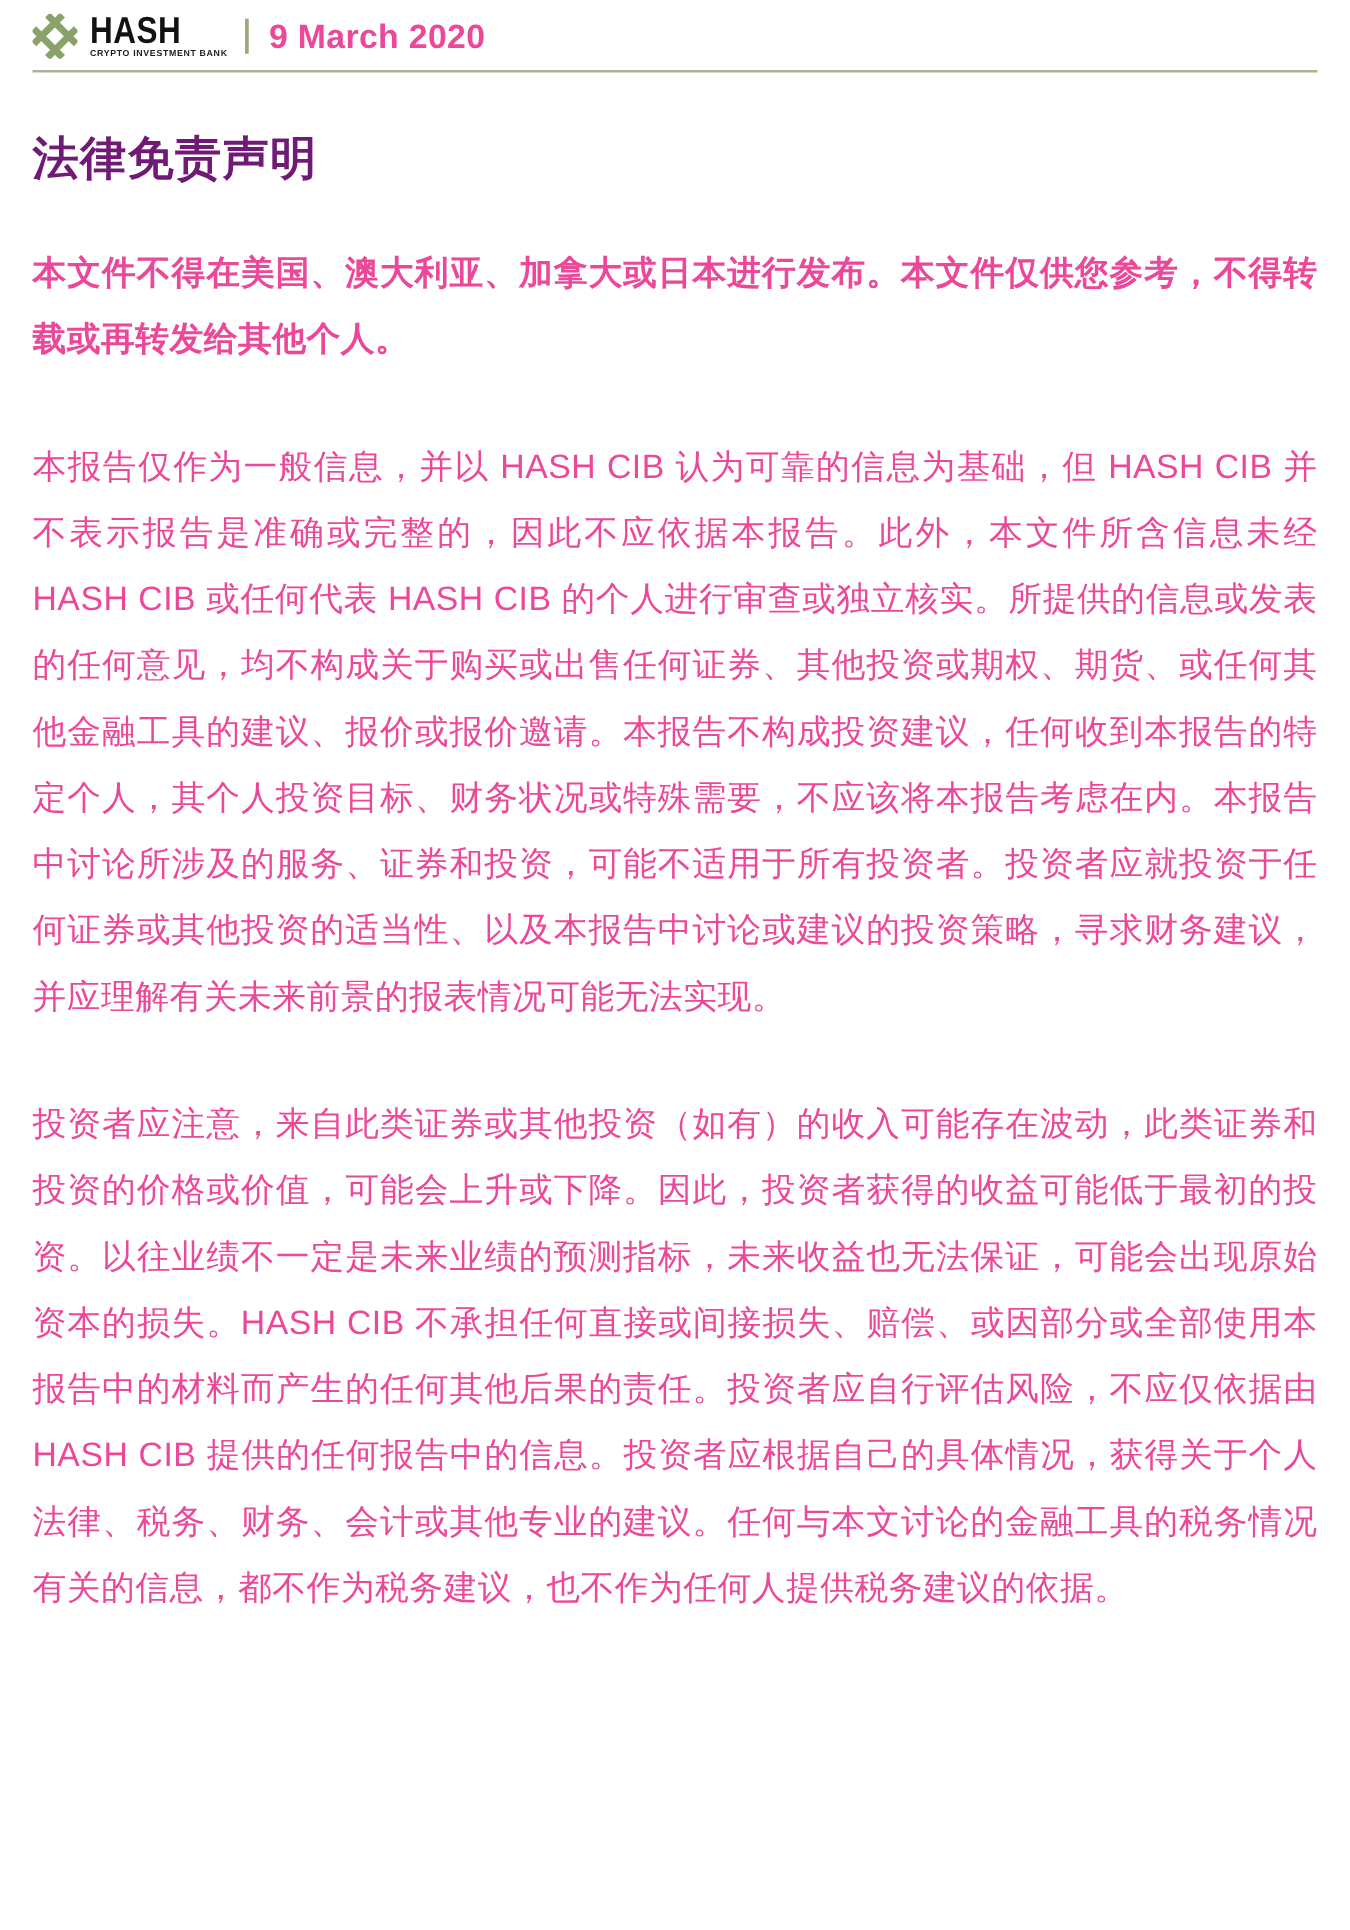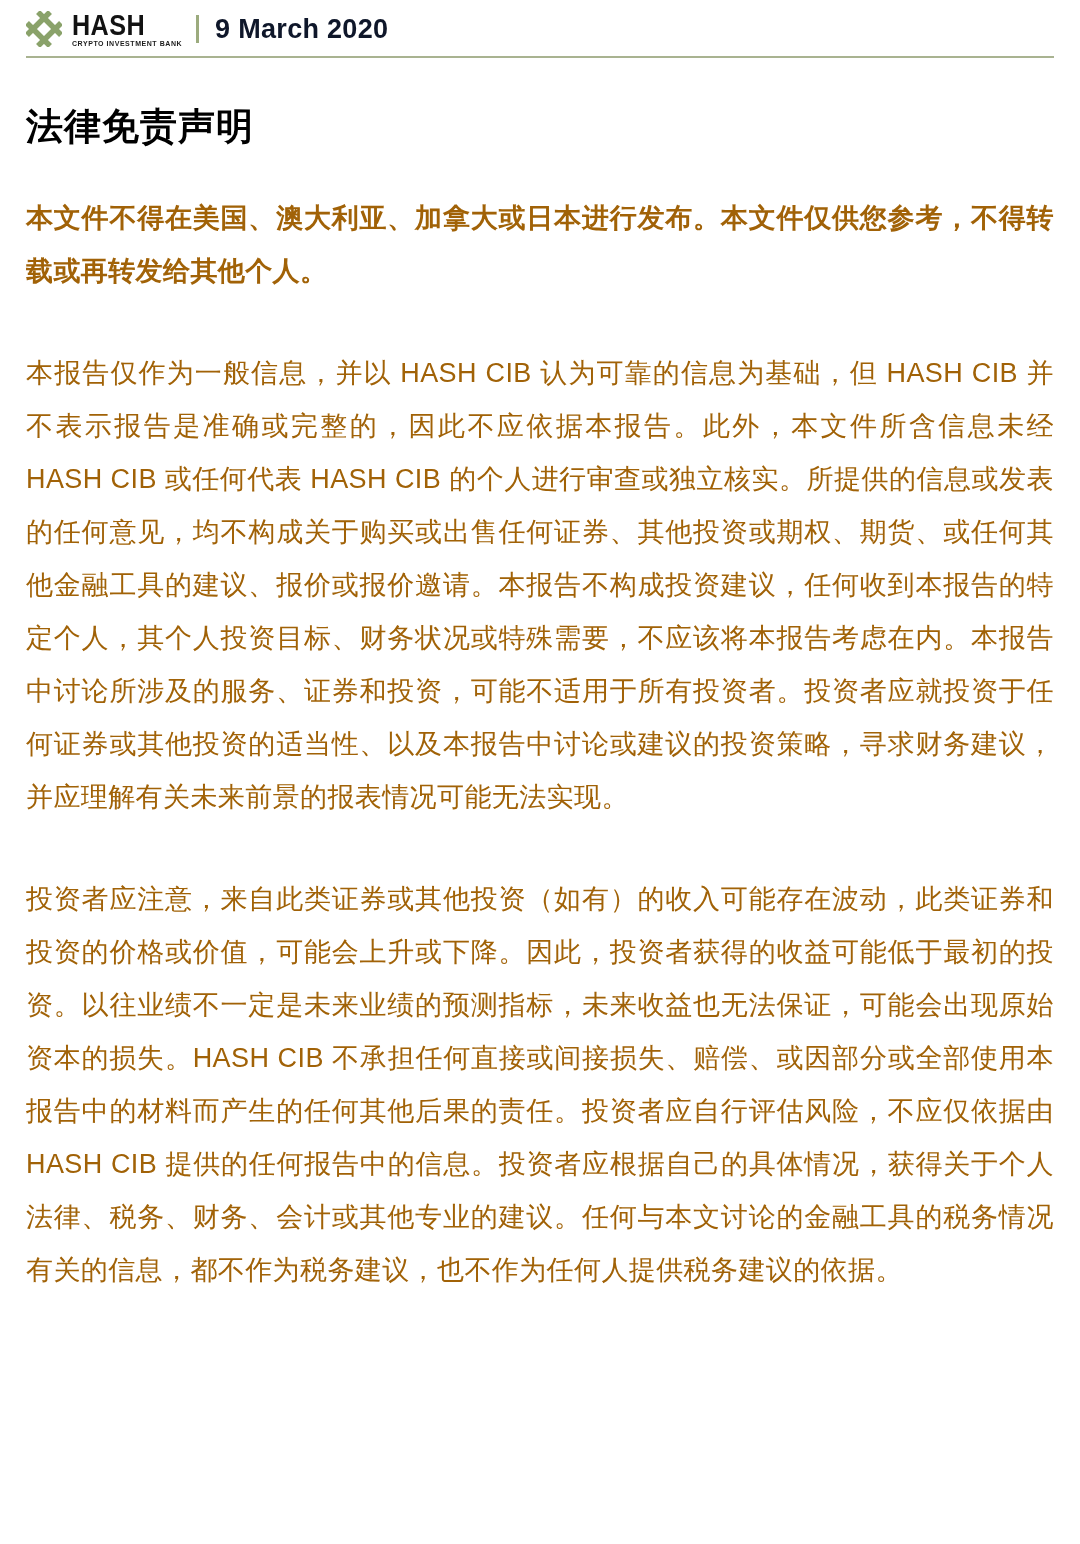--- a/index.html
+++ b/index.html
@@ -50,41 +50,41 @@
   }
   .header-sep {
     width: 3px;
     height: 28px;
     background: #9cab7e;
     margin: 0 16px 0 14px;
   }
   .header-date {
     font-size: 27px;
     font-weight: 600;
-    color: #0f172a;
+    color: #ec4899;
     letter-spacing: 0.3px;
   }
   .rule { width: 100%; border: none; }
   .header-rule { height: 2px; background: #a9b391; margin-top: 4px; }
   
   .doc-title {
     margin: 48px 0 0 0;
     font-size: 37px;
     font-weight: 700;
-    color: #000000;
+    color: #701a75;
     letter-spacing: 1px;
     line-height: 42px;
   }
   
   .content { margin-top: 44px; }
   .para {
     margin: 0 0 49px 0;
     font-size: 27px;
     line-height: 53px;
-    color: #a16207;
+    color: #ec4899;
     text-align: justify;
     letter-spacing: 0.4px;
   }
   .para.bold { font-weight: 700; }
   .para:last-child { margin-bottom: 0; }
 </style>
 </head>
 <body>
 
 <div class="page">

